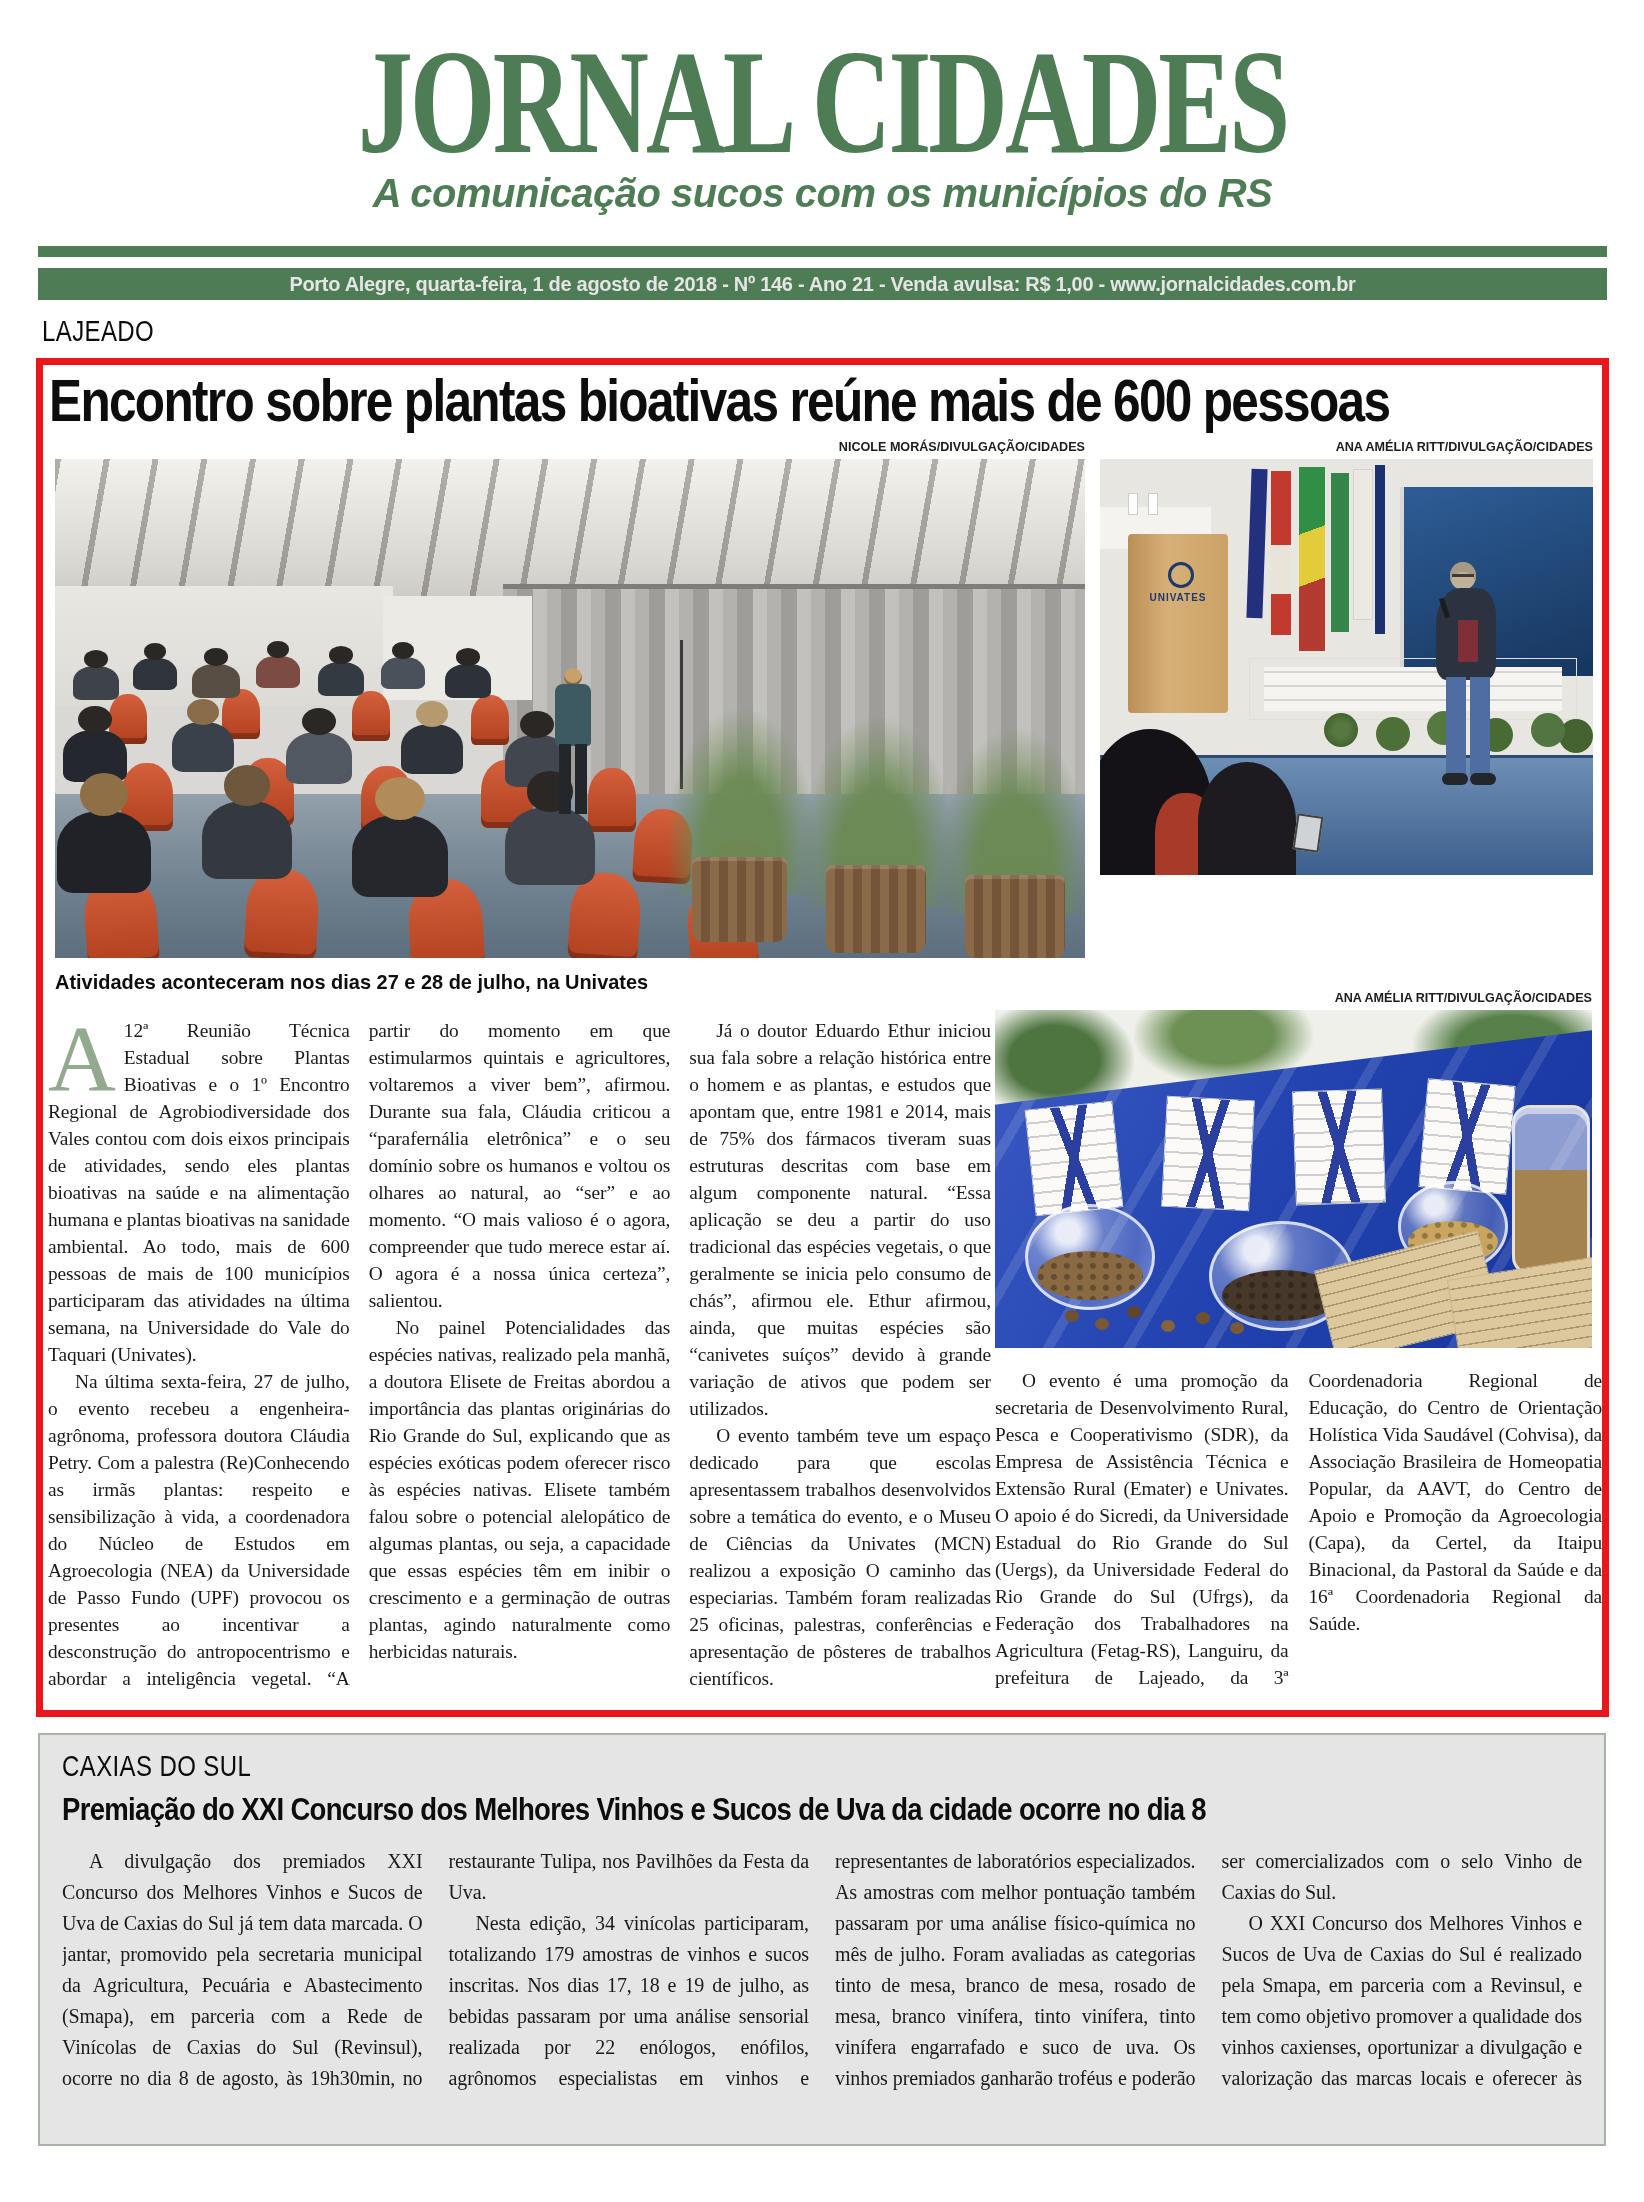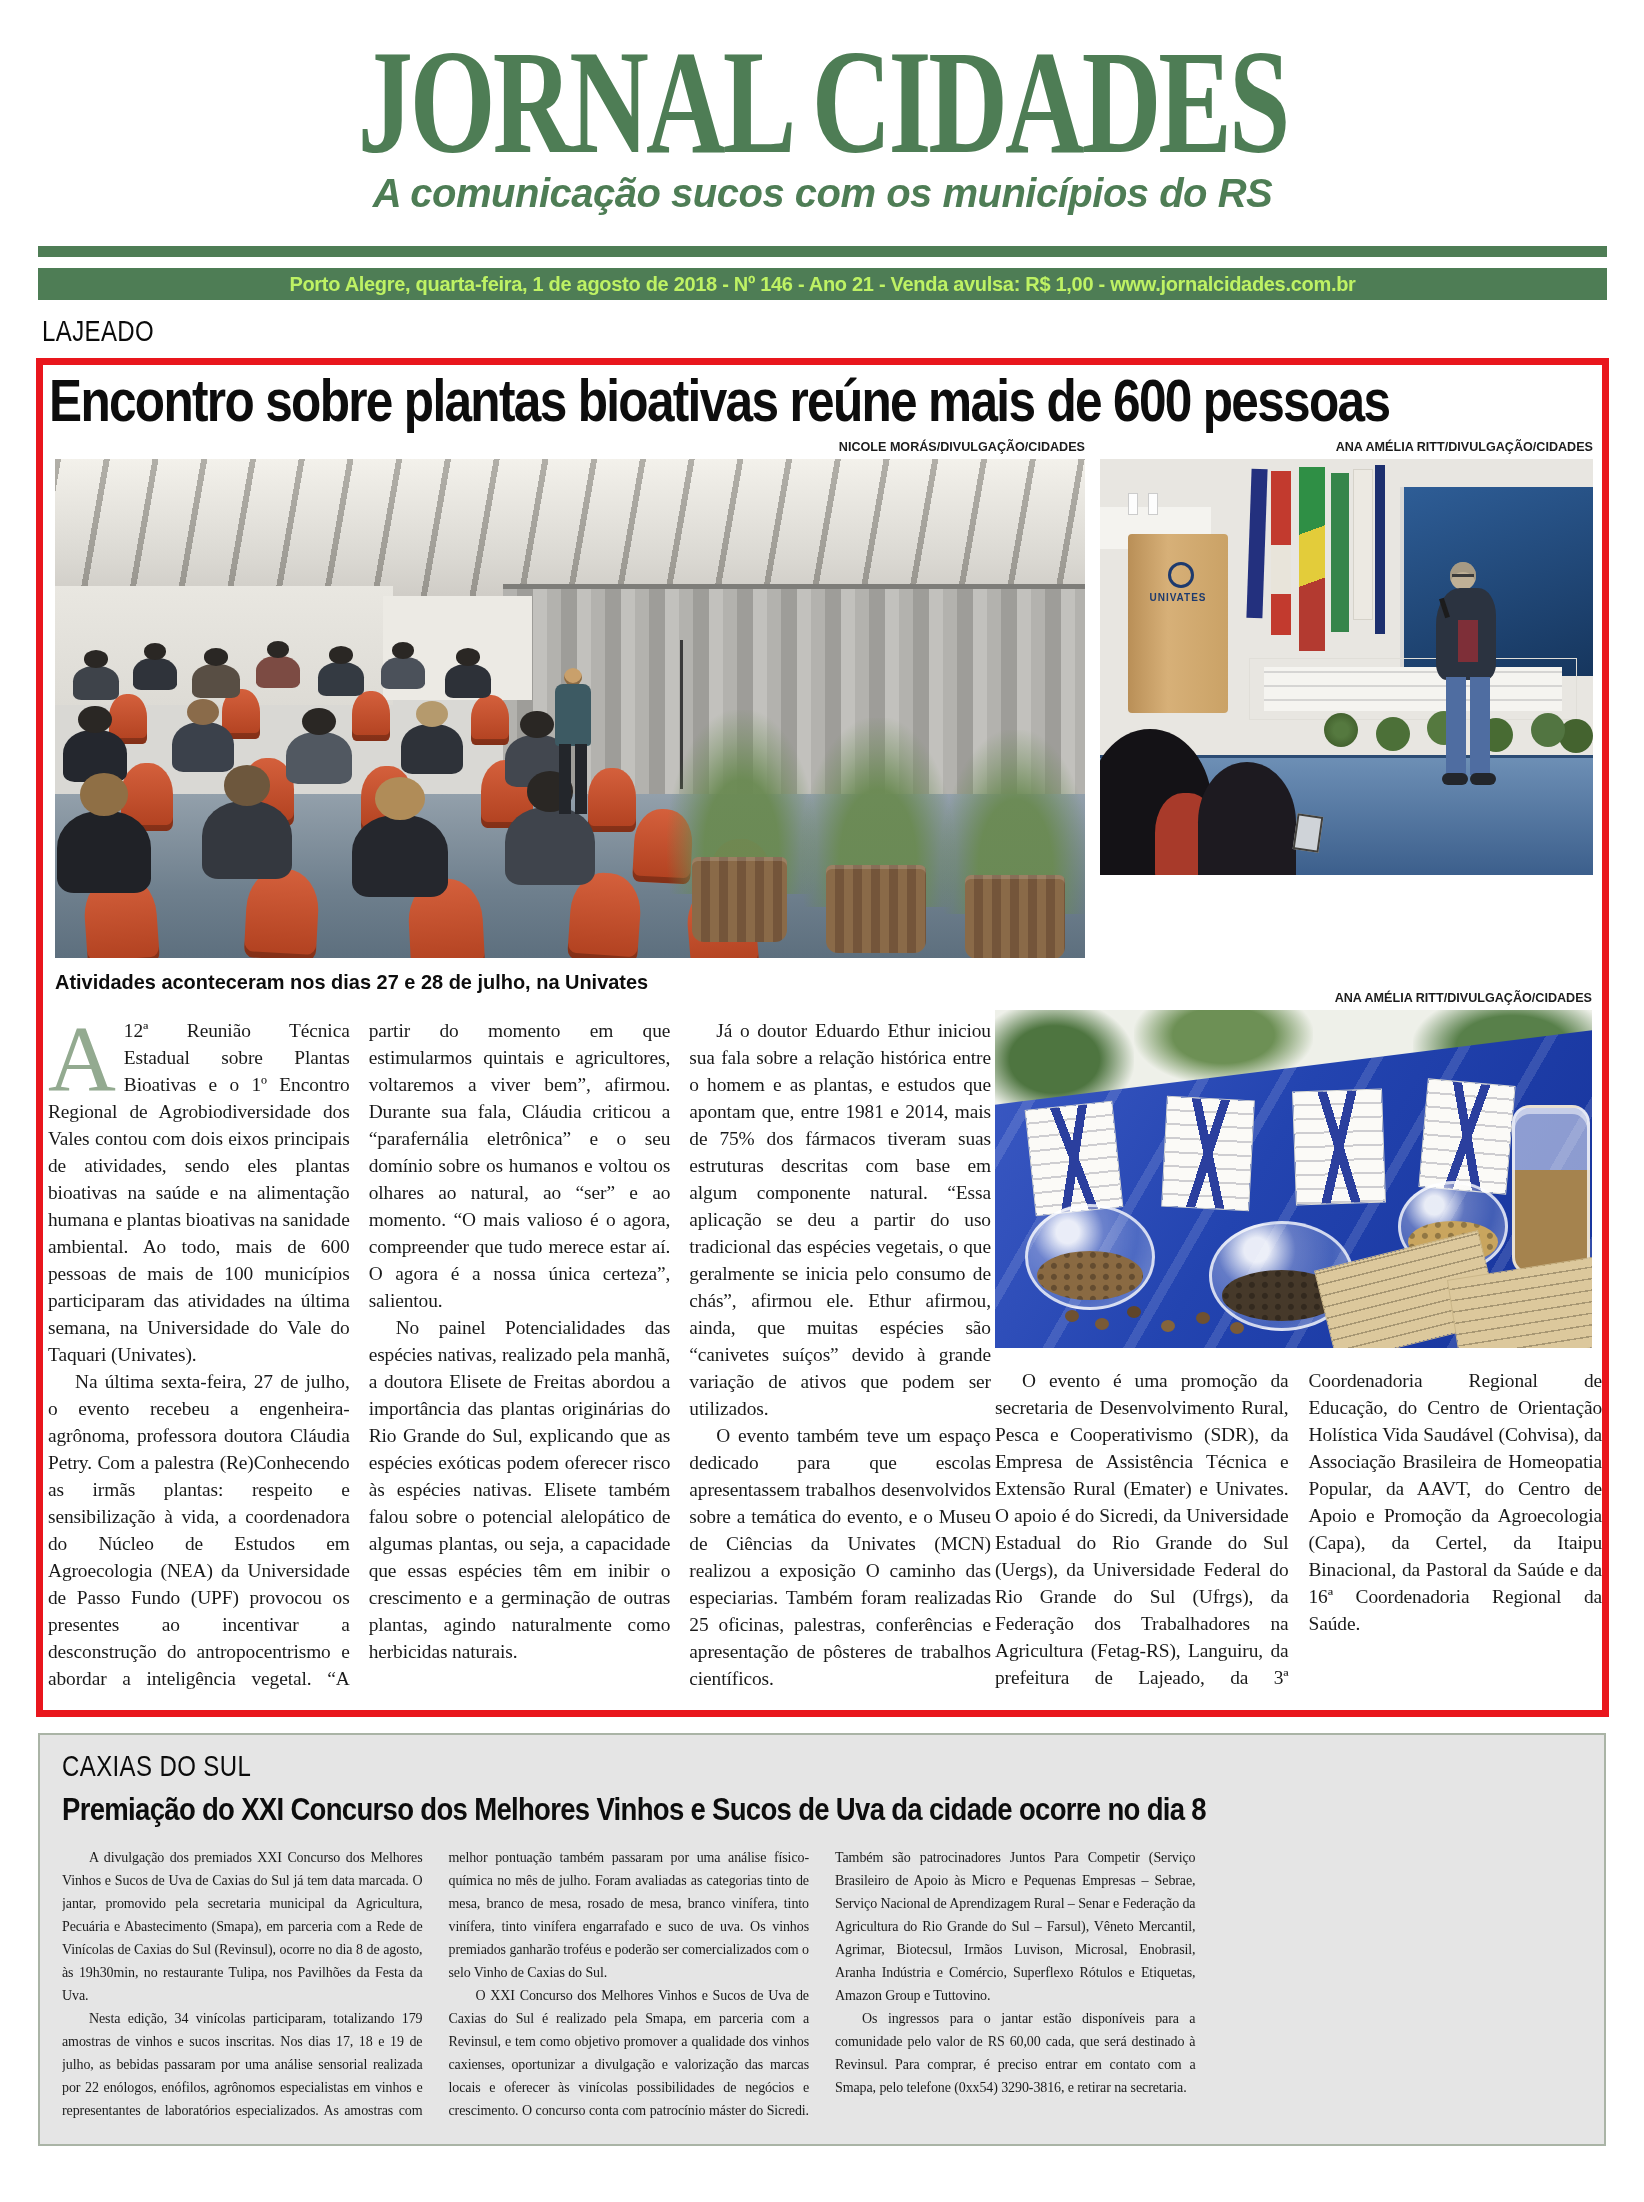--- a/index.html
+++ b/index.html
@@ -14,21 +14,21 @@
     color:#4e7d55;letter-spacing:-4px;transform:scaleX(.74);transform-origin:center top;
     white-space:nowrap;margin:0;
   }
   .tagline{
     font-family:"Liberation Sans", sans-serif;font-style:italic;font-weight:700;
     font-size:40px;line-height:1.05;color:#4e7d55;margin-top:-6px;letter-spacing:-0.5px;
   }
   .rule-green{position:absolute;left:38px;width:1569px;top:246px;height:11px;background:#4e7d55;}
   .date-bar{
     position:absolute;left:38px;width:1569px;top:268px;height:32px;background:#4e7d55;
-    color:#bef264;font-family:"Liberation Sans", sans-serif;font-weight:700;font-size:20px;
+    color:#e5e5e5;font-family:"Liberation Sans", sans-serif;font-weight:700;font-size:20px;
     line-height:32px;text-align:center;letter-spacing:-0.3px;
   }
   
   .seclabel{
     font-family:"Liberation Sans", sans-serif;font-weight:400;font-size:30px;color:#0b0b0b;
     transform:scaleX(.8);transform-origin:left center;white-space:nowrap;letter-spacing:0.5px;
   }
   .lajeado-label{position:absolute;left:42px;top:314px;}
   
   .red-box{
@@ -101,21 +101,21 @@
   }
   .caxias-box .seclabel{position:absolute;left:22px;top:14px;}
   .caxias-box .headline2{
     position:absolute;left:22px;top:56px;margin:0;color:#0d0d0d;
     font-family:"Liberation Sans", sans-serif;font-weight:700;font-size:32px;
     letter-spacing:-0.8px;white-space:nowrap;transform:scaleX(.86);transform-origin:left top;
   }
   .text-c{
     position:absolute;left:22px;top:111px;width:1520px;height:277px;
     column-count:4;column-gap:26px;column-fill:auto;overflow:hidden;
-    font-size:14px;line-height:23px;letter-spacing:-0.1px;
+    font-size:20px;line-height:31px;letter-spacing:-0.1px;
   }
 </style>
 </head>
 <body>
 
 <div class="masthead">
   <div class="logo">JORNAL CIDADES</div>
   <div class="tagline">A comunicação sucos com os municípios do RS</div>
 </div>
 <div class="rule-green"></div>

